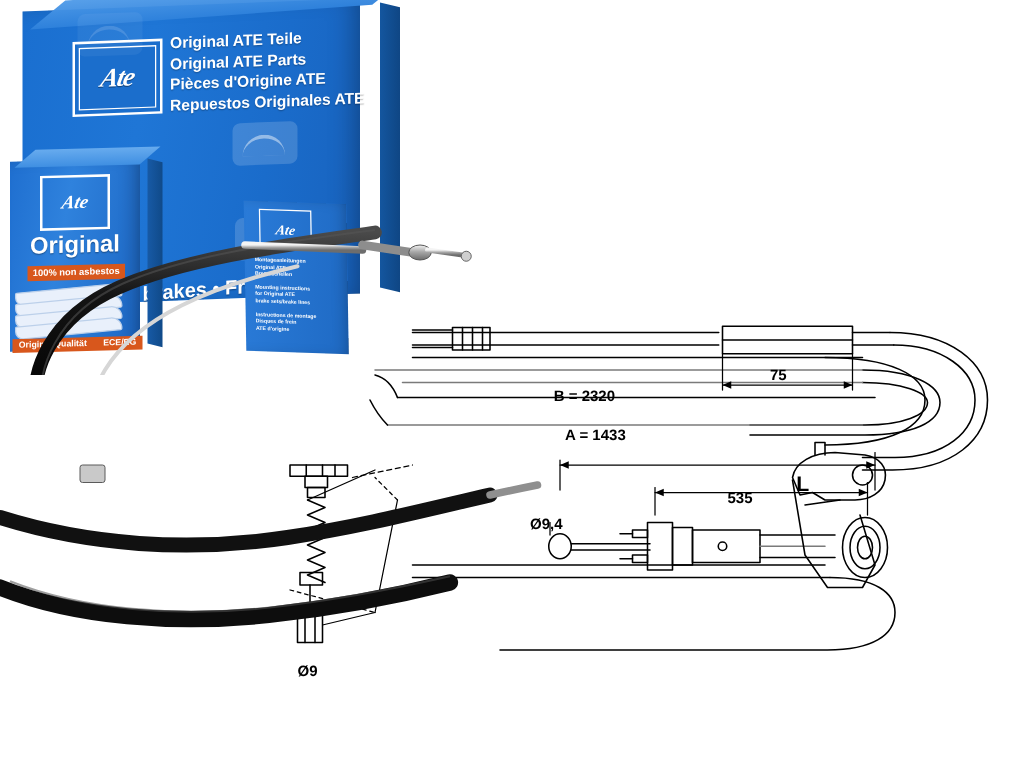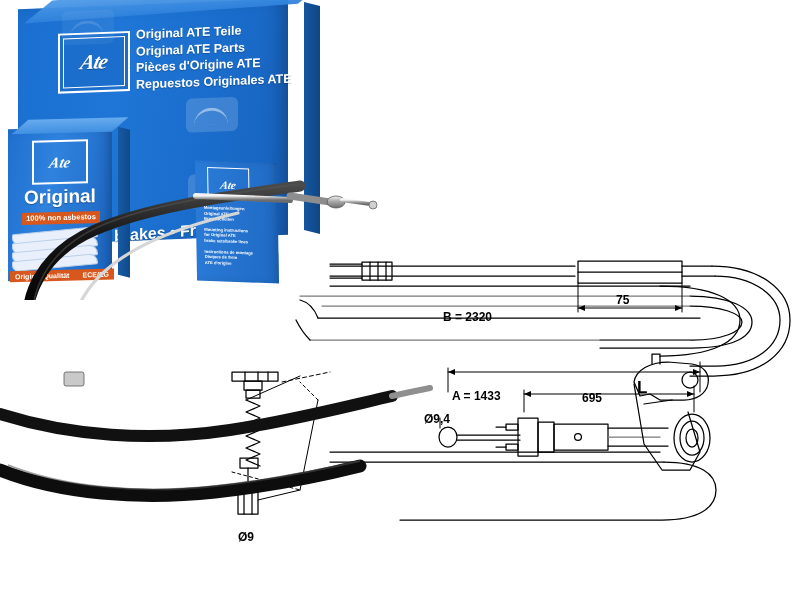--- a/index.html
+++ b/index.html
@@ -340,23 +340,23 @@
         <rect x="64" y="372" width="20" height="14" rx="2" fill="#c9c9c9" stroke="#5a5a5a" stroke-width=".8"></rect>
       </g>
       <path d="M 392,396 C 410,392 420,390 430,388" fill="none" stroke="#8f8f8f" stroke-width="6" stroke-linecap="round"></path>
     </g>
   </svg>
 
   <div class="dimtext" style="left:616px;top:293px;">75</div>
 
   <div class="dimtext" style="left:443px;top:310px;">B = 2320</div>
 
-  <div class="dimtext" style="left:452px;top:341px;margin-top:48px;">A = 1433</div>
-
-  <div class="dimtext" style="left:582px;top:391px;">695</div>
+  <div class="dimtext" style="left:452px;top:341px;">A = 1433</div>
+
+  <div class="dimtext" style="left:582px;top:391px;">535</div>
 
   <div class="dimtext" style="left:424px;top:412px;">Ø9,4</div>
 
   <div class="dimtext" style="left:238px;top:530px;">Ø9</div>
 
   <div class="lbl-L" style="left:637px;top:378px;">L</div>
 
 </div>
 
 </body></html>

